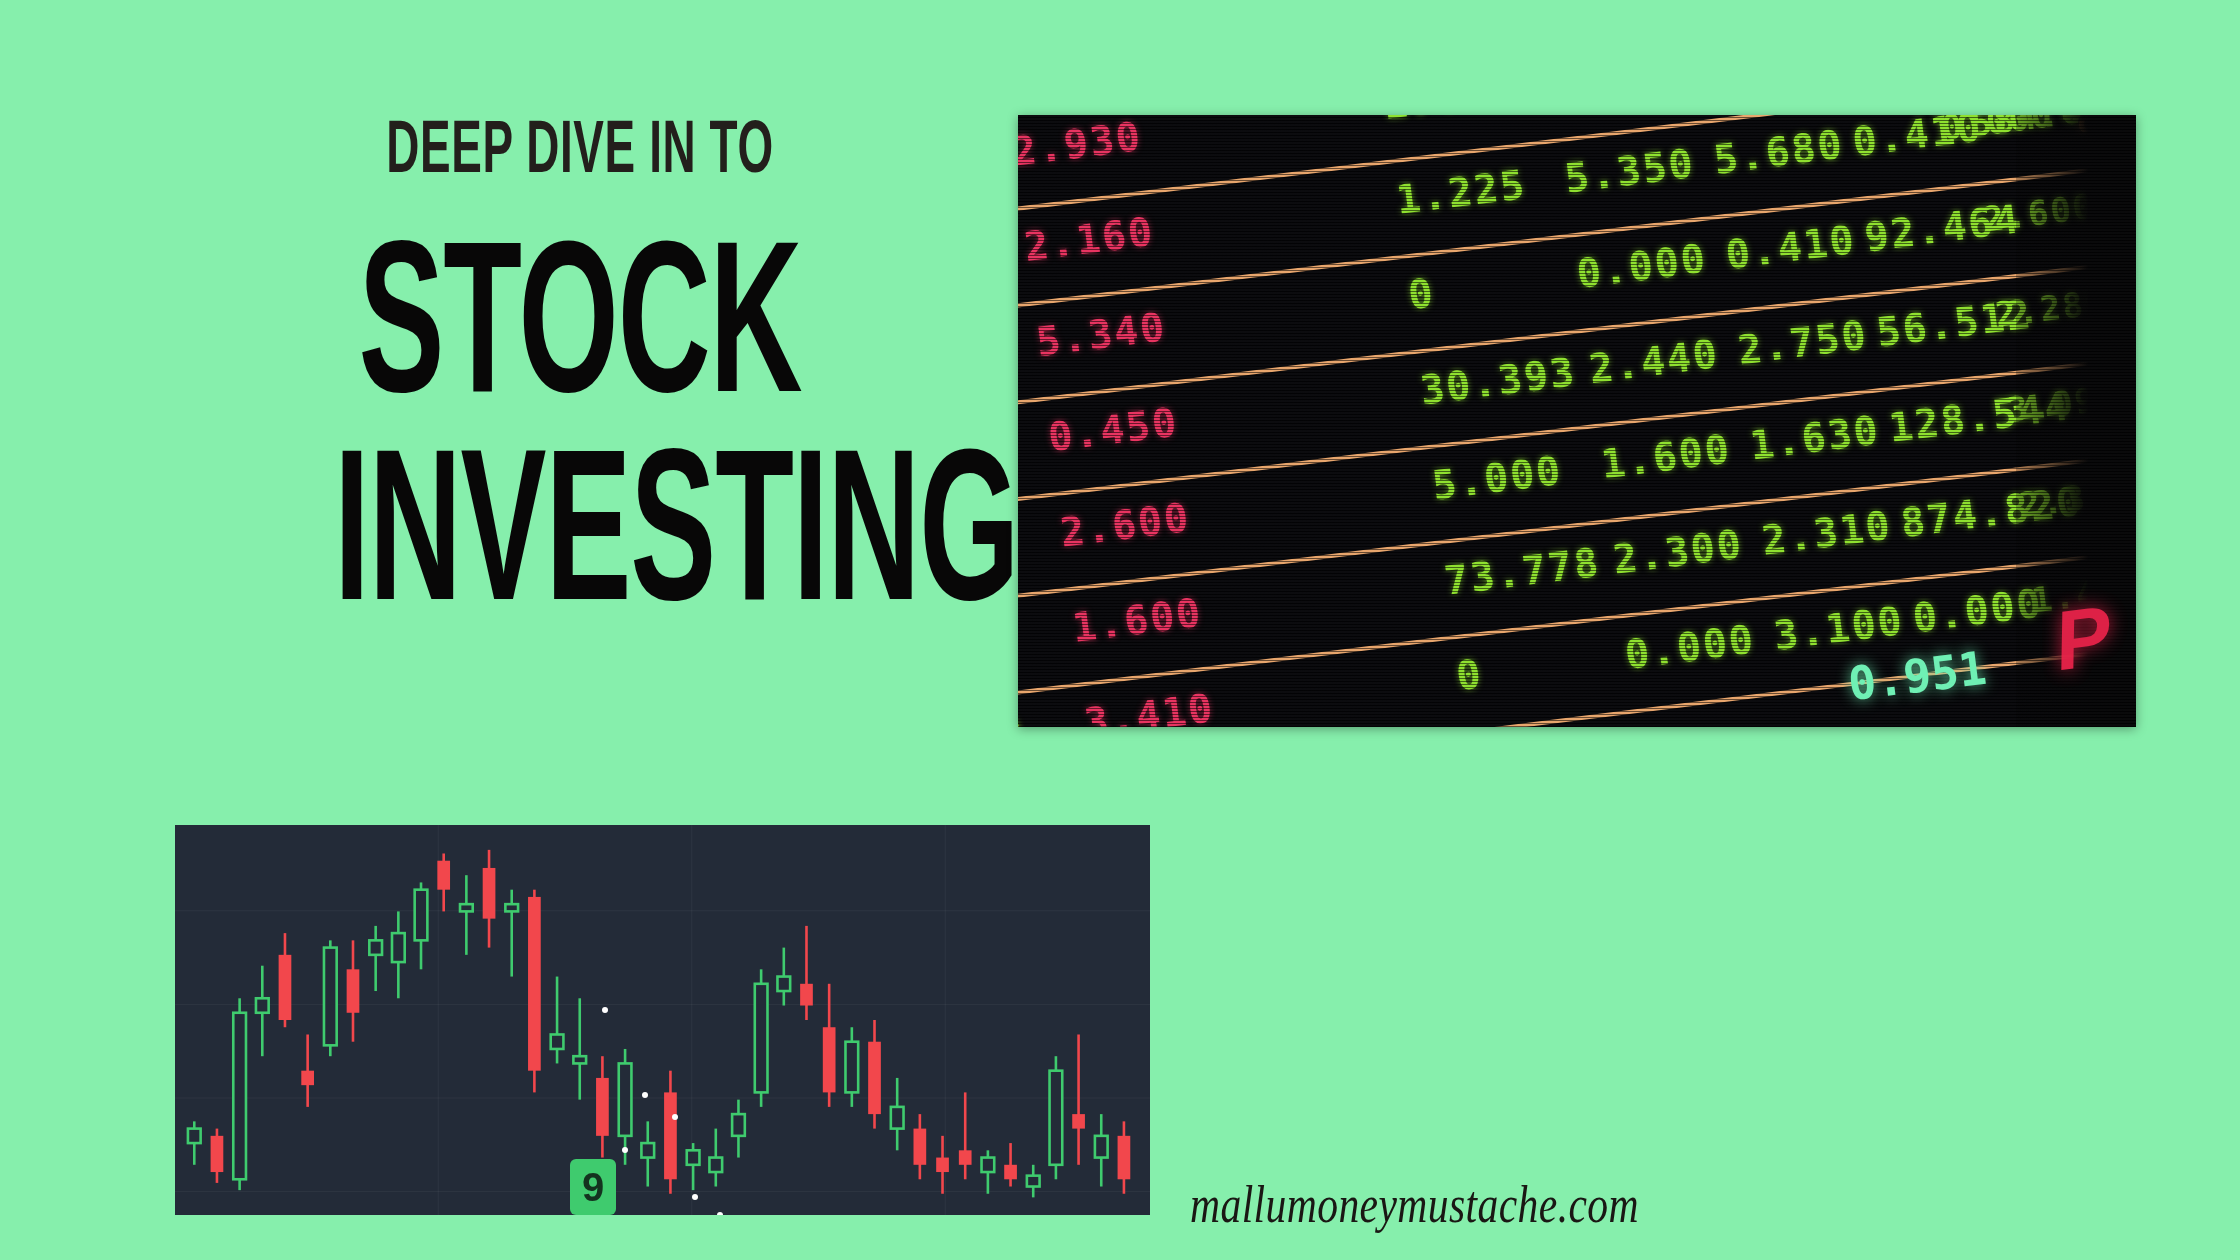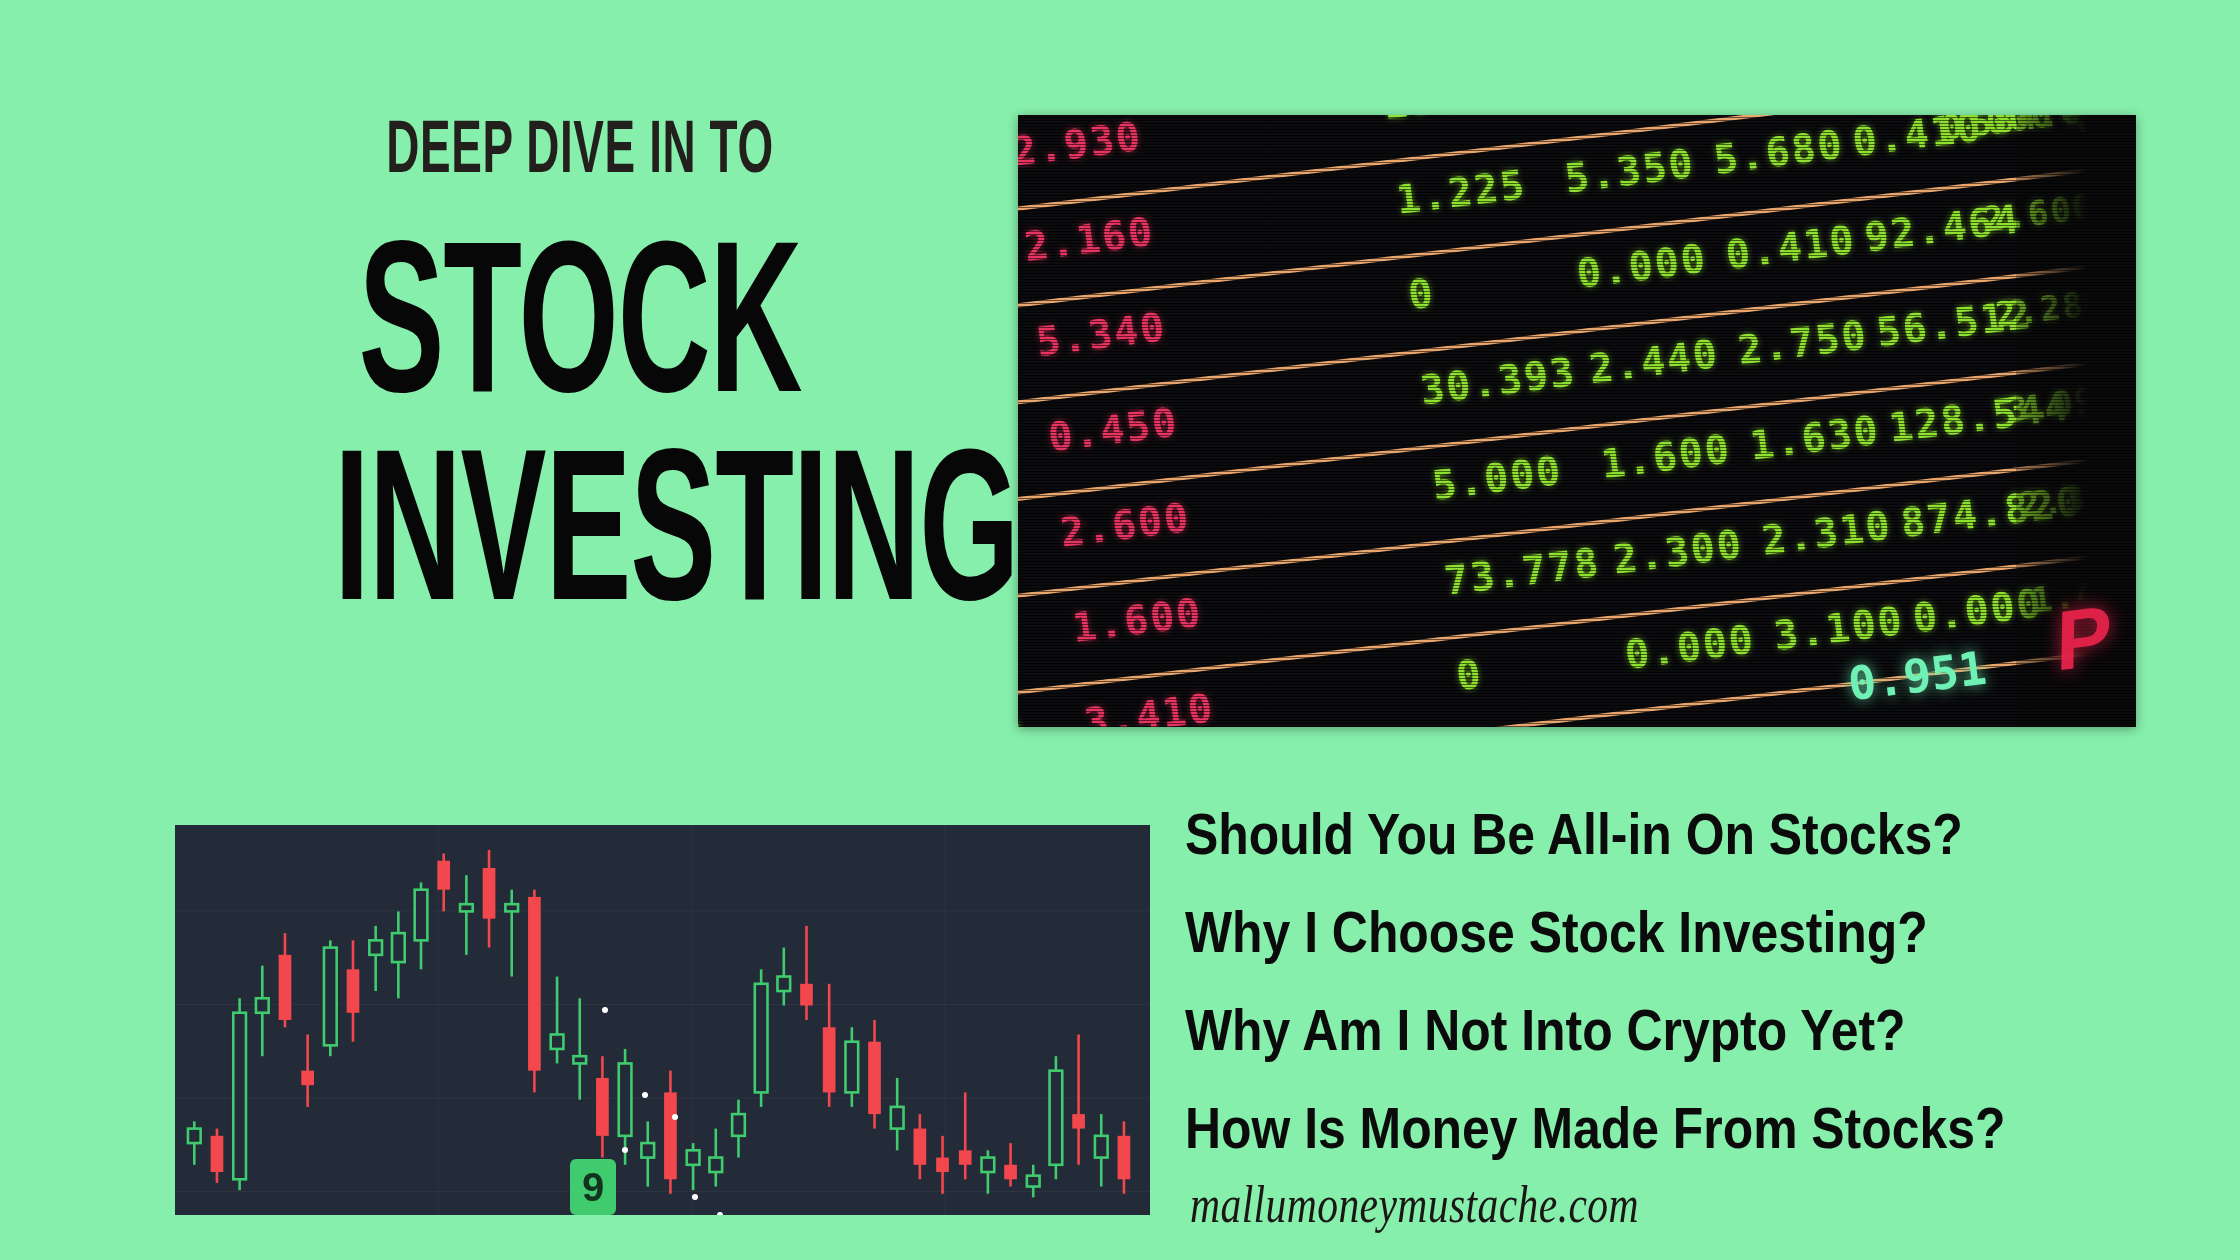--- a/index.html
+++ b/index.html
@@ -361,22 +361,16 @@
         <circle cx="545" cy="390" r="3" fill="#ffffff"></circle>
       </svg>
     <div class="wm">
       
       
       
     </div>
     <div class="badge9">9</div>
   </div>
 
-  <div class="qlist">
-    <div class="qitem">Should You Be All-in On Stocks?</div>
-    <div class="qitem">Why I Choose Stock Investing?</div>
-    <div class="qitem">Why Am I Not Into Crypto Yet?</div>
-    <div class="qitem">How Is Money Made From Stocks?</div>
-  </div>
 
   <div class="site">mallumoneymustache.com</div>
 
 </div>
 
 </body></html>

